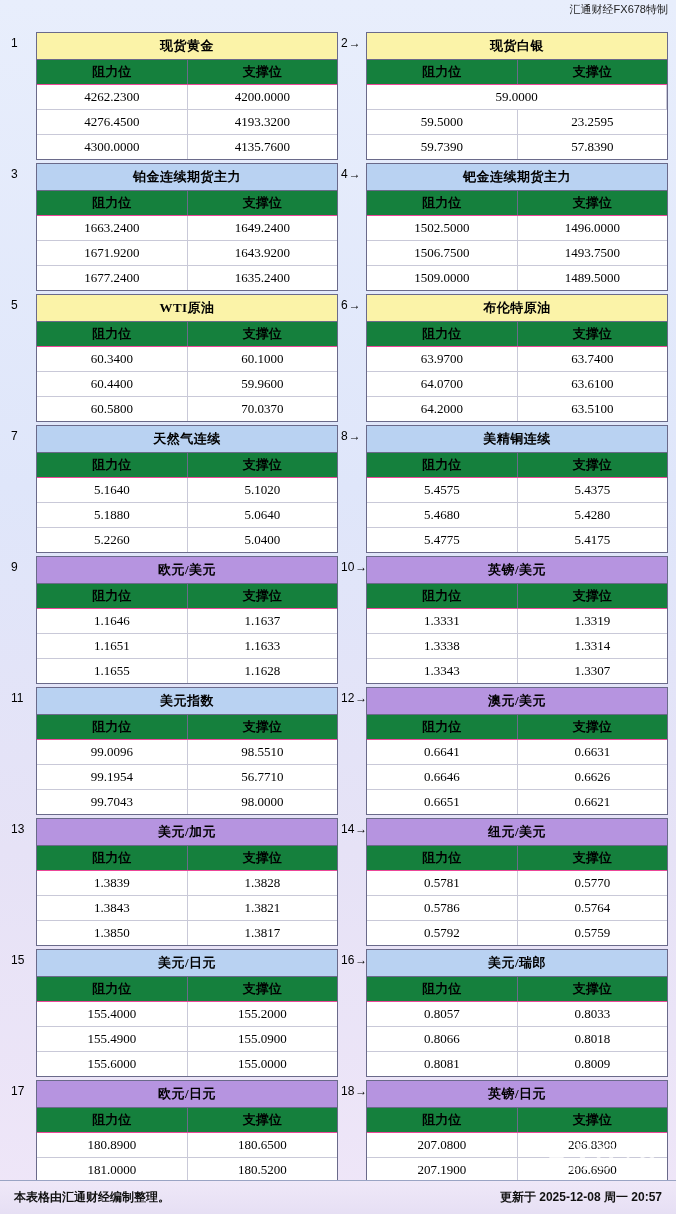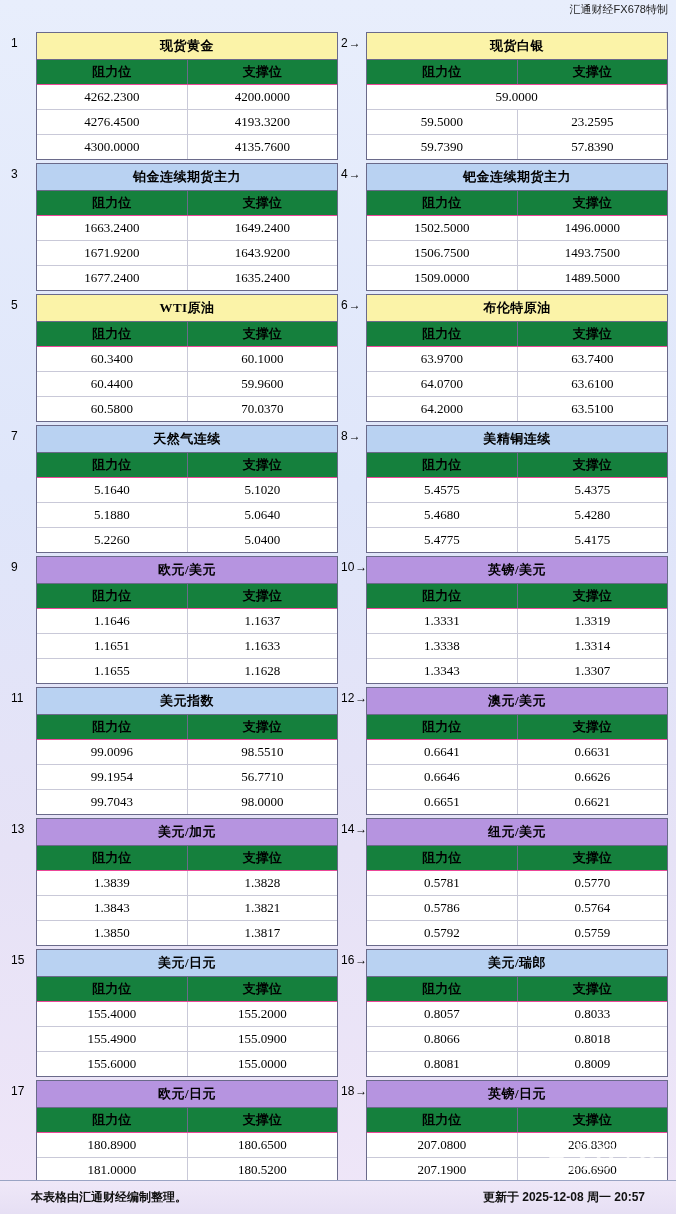--- a/index.html
+++ b/index.html
@@ -106,21 +106,21 @@
   }
   .footer {
     position: absolute;
     bottom: 0;
     left: 0;
     width: 676px;
     height: 34px;
     display: flex;
     align-items: center;
     justify-content: space-between;
-    padding: 0 31px;
+    padding: 0 14px;
     box-sizing: border-box;
     font-size: 12px;
     font-family: "Liberation Sans", sans-serif;
     color: #111;
     border-top: 1px solid #9aa4c4;
     background: linear-gradient(to bottom, #efe8f8, #e6dff4);
     font-weight: bold;
   }
   .footer .right { font-weight: bold; }
   .watermark {

